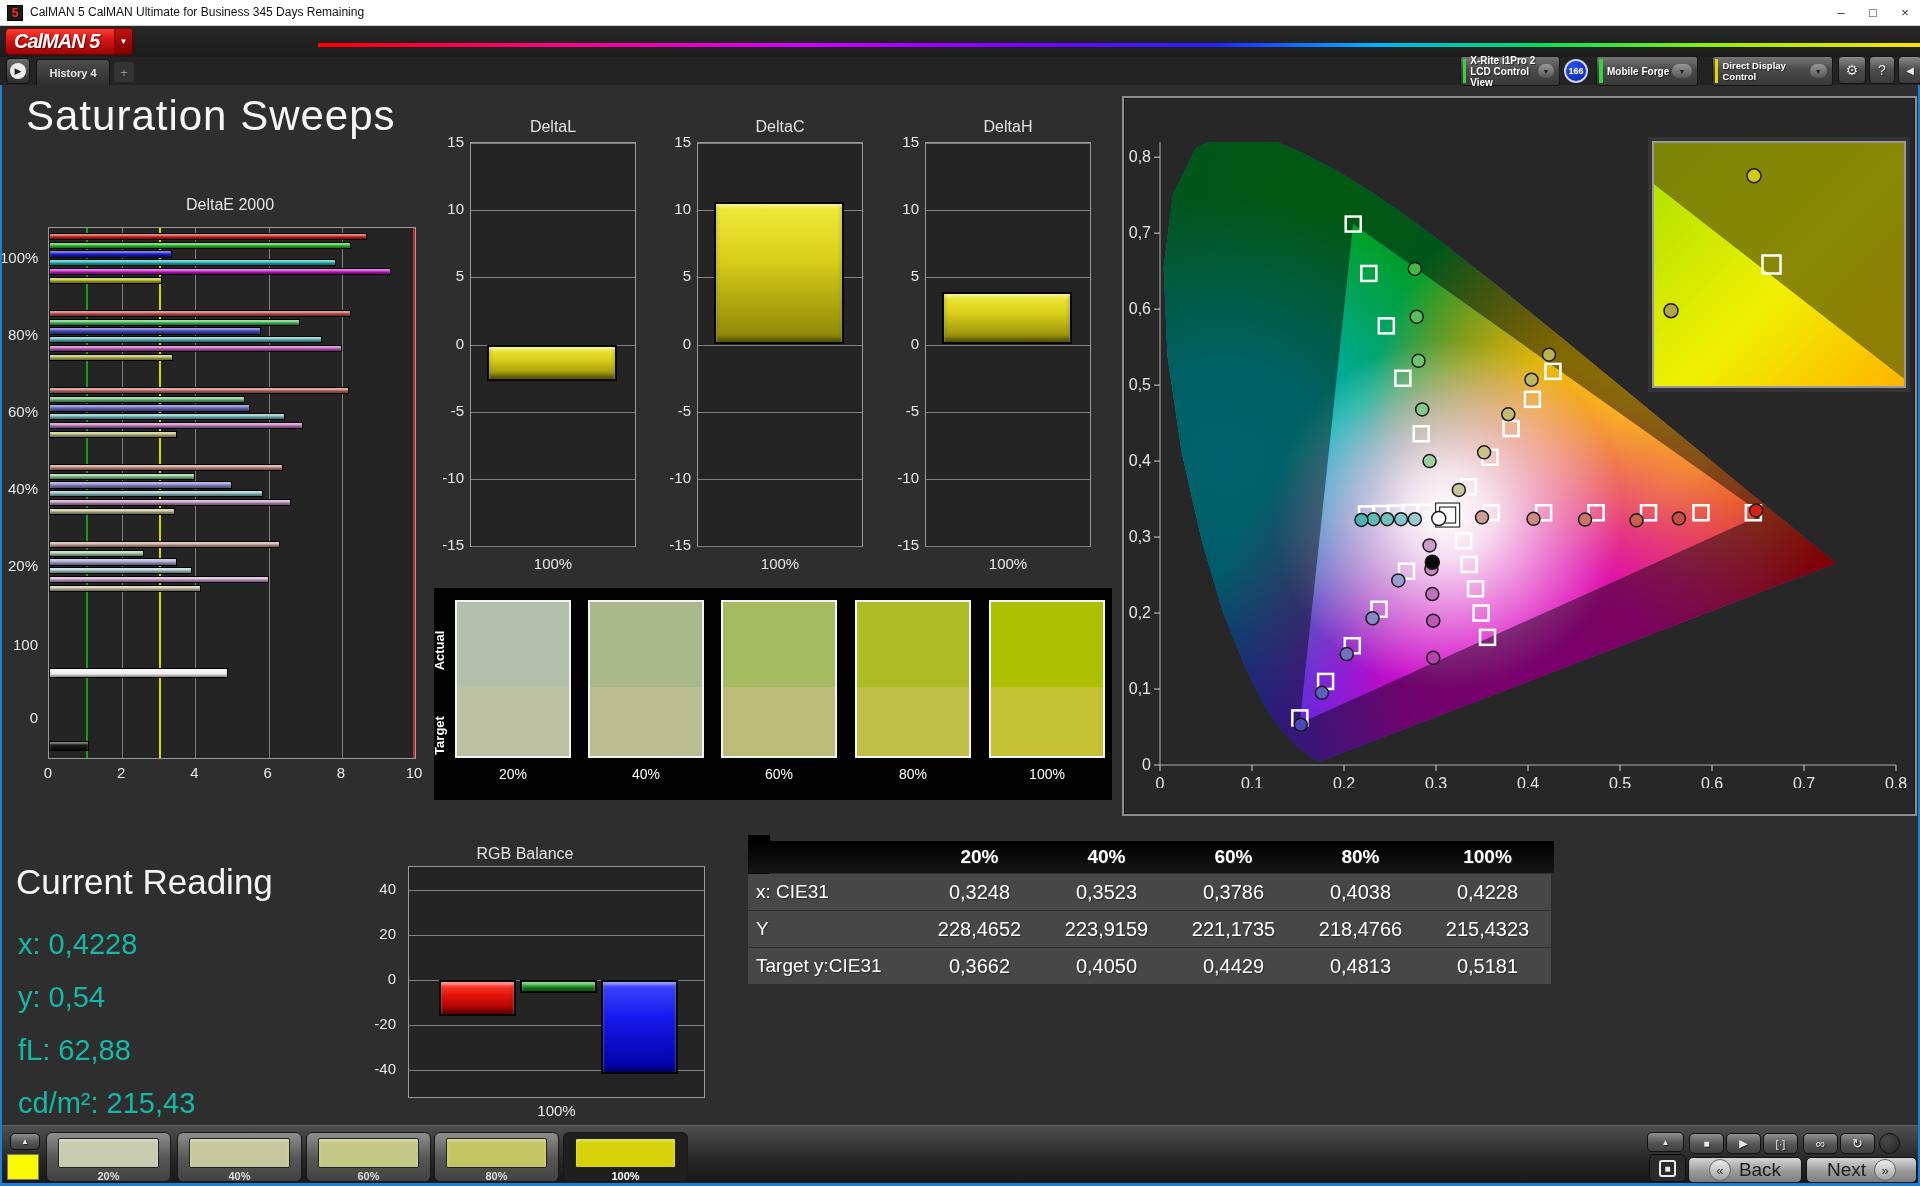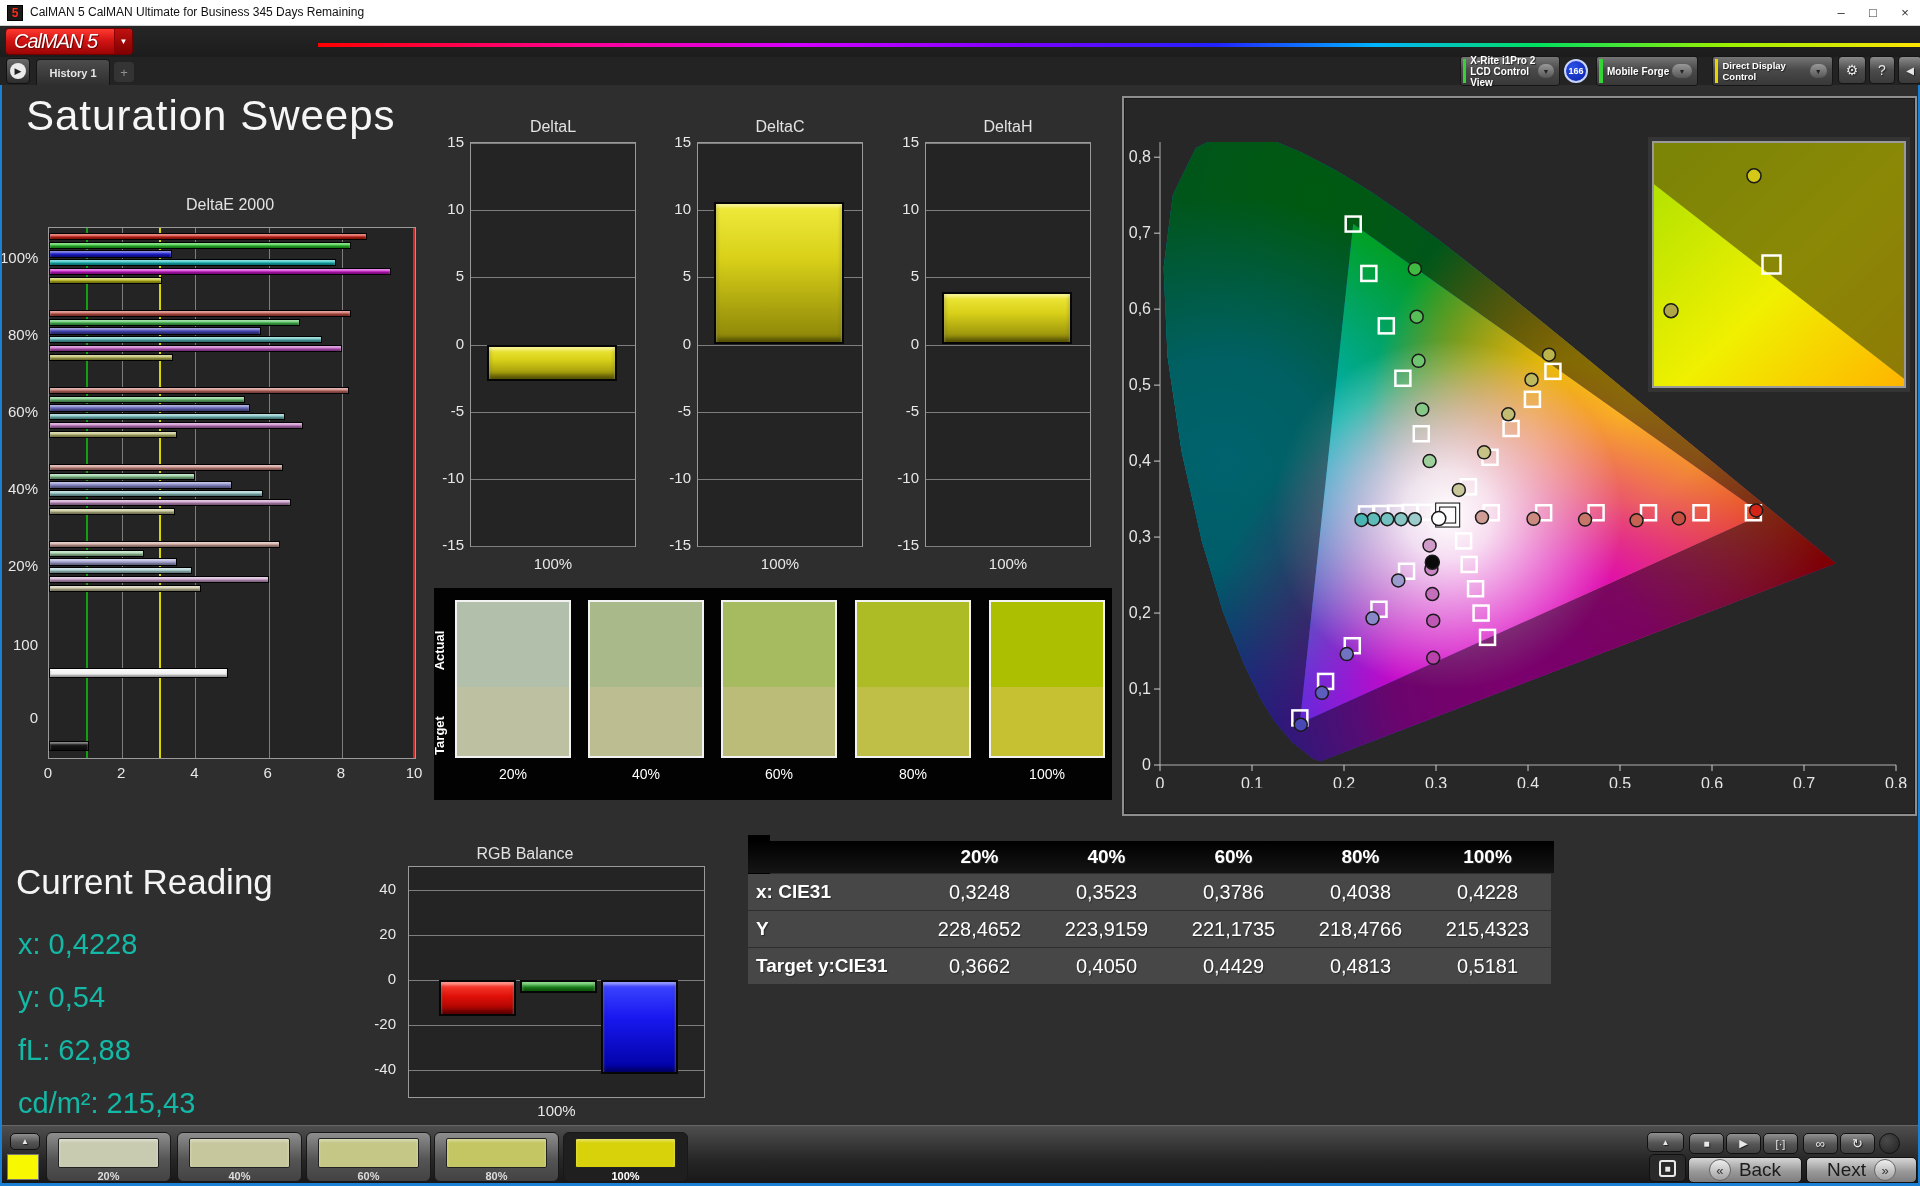--- a/index.html
+++ b/index.html
@@ -9,21 +9,21 @@
   
   .titlebar{left:0;top:0;width:1920px;height:26px;background:#ffffff;border-bottom:1px solid #d0d0d0;}
   .app-icon{left:7px;top:5px;width:16px;height:16px;background:#1a1a1a;border:1px solid #000;color:#ff2a1a;
     font-size:12px;font-weight:bold;text-align:center;line-height:14px;}
   .win-title{left:30px;top:5px;font-size:12px;color:#111;}
   .win-btn{top:0;width:30px;height:25px;text-align:center;line-height:25px;font-size:13px;color:#333;cursor:pointer;}
   
   .header{left:0;top:26px;width:1920px;height:31px;background:linear-gradient(180deg,#262626,#1c1c1c);}
   .logo{left:5px;top:2px;width:128px;height:27px;border-radius:4px;border:1px solid #6d0000;
     background:linear-gradient(180deg,#ff3a30,#d41414 45%,#9c0404);display:flex;align-items:center;}
-  .logo-text{color:#fff;font-size:20px;font-weight:normal;font-style:italic;padding-left:8px;
+  .logo-text{color:#fff;font-size:20px;font-weight:bold;font-style:italic;padding-left:8px;
     text-shadow:1px 1px 1px #600;letter-spacing:-1px;white-space:nowrap;}
   .logo-drop{margin-left:auto;width:18px;height:25px;border-left:1px solid #8a0000;color:#fff;
     font-size:8px;display:flex;align-items:center;justify-content:center;background:linear-gradient(180deg,#c01010,#800000);border-radius:0 4px 4px 0;}
   .rainbow{left:318px;top:17px;width:1602px;height:4px;
     background:linear-gradient(90deg,#ff0000 0%,#ff0090 16%,#d400ff 30%,#7a00ff 44%,#2222ff 56%,#00b4ff 66%,#00e060 76%,#9cf000 88%,#ffe400 100%);}
   
   .tabbar{left:0;top:57px;width:1920px;height:28px;background:#232323;}
   .nav-arrow{left:6px;top:1px;width:24px;height:26px;border-radius:4px;background:linear-gradient(180deg,#6a6a6a,#2c2c2c);
     border:1px solid #111;display:flex;align-items:center;justify-content:center;cursor:pointer;}
   .nav-arrow .circ{width:16px;height:16px;border-radius:50%;background:#ececec;color:#222;font-size:9px;
@@ -65,21 +65,21 @@
   .cie-panel{left:1122px;top:96px;width:795px;height:720px;background:#272727;border:2px solid #8e8e8e;box-shadow:inset 0 0 0 1px #1a1a1a;}
   .inset{position:absolute;left:528px;top:43px;width:254px;height:247px;border:2px solid #9a9a9a;box-shadow:0 0 0 4px #343434;}
   
   .cr-title{left:16px;top:862px;font-size:35px;font-weight:300;color:#f4f4f4;}
   .cr-line{position:absolute;left:18px;font-size:29px;color:#14b8a6;font-weight:300;}
   
   .dtable{left:748px;top:841px;width:806px;}
   .trow{display:grid;grid-template-columns:168px repeat(5,127px);height:36px;margin-bottom:1px;}
   .trow.head{height:32px;background:linear-gradient(180deg,#000,#151515);}
   .tcell{color:#fff;font-size:20px;display:flex;align-items:center;justify-content:center;text-shadow:1px 1px 1px #2a2a2a;}
-  .tcell.lbl{justify-content:flex-start;padding-left:8px;font-size:19px;font-weight:bold;}
+  .tcell.lbl{justify-content:flex-start;padding-left:8px;font-size:19px;}
   .trow.dark .tcell{background:#474747;}
   .trow.light .tcell{background:#979797;}
   .trow.head .tcell{background:transparent;font-weight:bold;font-size:19px;}
   
   .bottombar{left:0;top:1125px;width:1920px;height:58px;background:linear-gradient(180deg,#4e4e4e,#262626 60%,#181818);border-top:1px solid #666;}
   .bb-swatch-btn{position:absolute;top:6px;width:125px;height:50px;border-radius:6px;border:1px solid #181818;cursor:pointer;
     background:linear-gradient(180deg,#8e8e8e,#555 55%,#424242);}
   .bb-swatch-btn.selected{background:#1f1f1f;}
   .bb-swatch-inner{position:absolute;left:11px;top:5px;width:101px;height:30px;border:1px solid #222;border-radius:2px;}
   .bb-swatch-lab{position:absolute;left:0;width:100%;top:37px;text-align:center;font-size:11px;font-weight:bold;color:#dcdcdc;}
@@ -112,21 +112,21 @@
     <div class="abs logo">
       <span class="logo-text">CalMAN 5</span>
       <span class="logo-drop">▼</span>
     </div>
   </div>
 
   <div class="abs tabbar">
     <div class="abs nav-arrow">
       <span class="circ">▶</span>
     </div>
-    <div class="abs tab">History 1</div>
+    <div class="abs tab">History 4</div>
     <div class="abs tab-add">+</div>
 
     <div class="abs toolbtn" style="left:1460px;width:100px;">
       <span class="accent" style="background:#35d435;"></span>
       <span class="lines">
         <span>X-Rite i1Pro 2</span><br>
         <span>LCD Control View</span>
       </span>
       <span class="drop">▼</span>
     </div>

